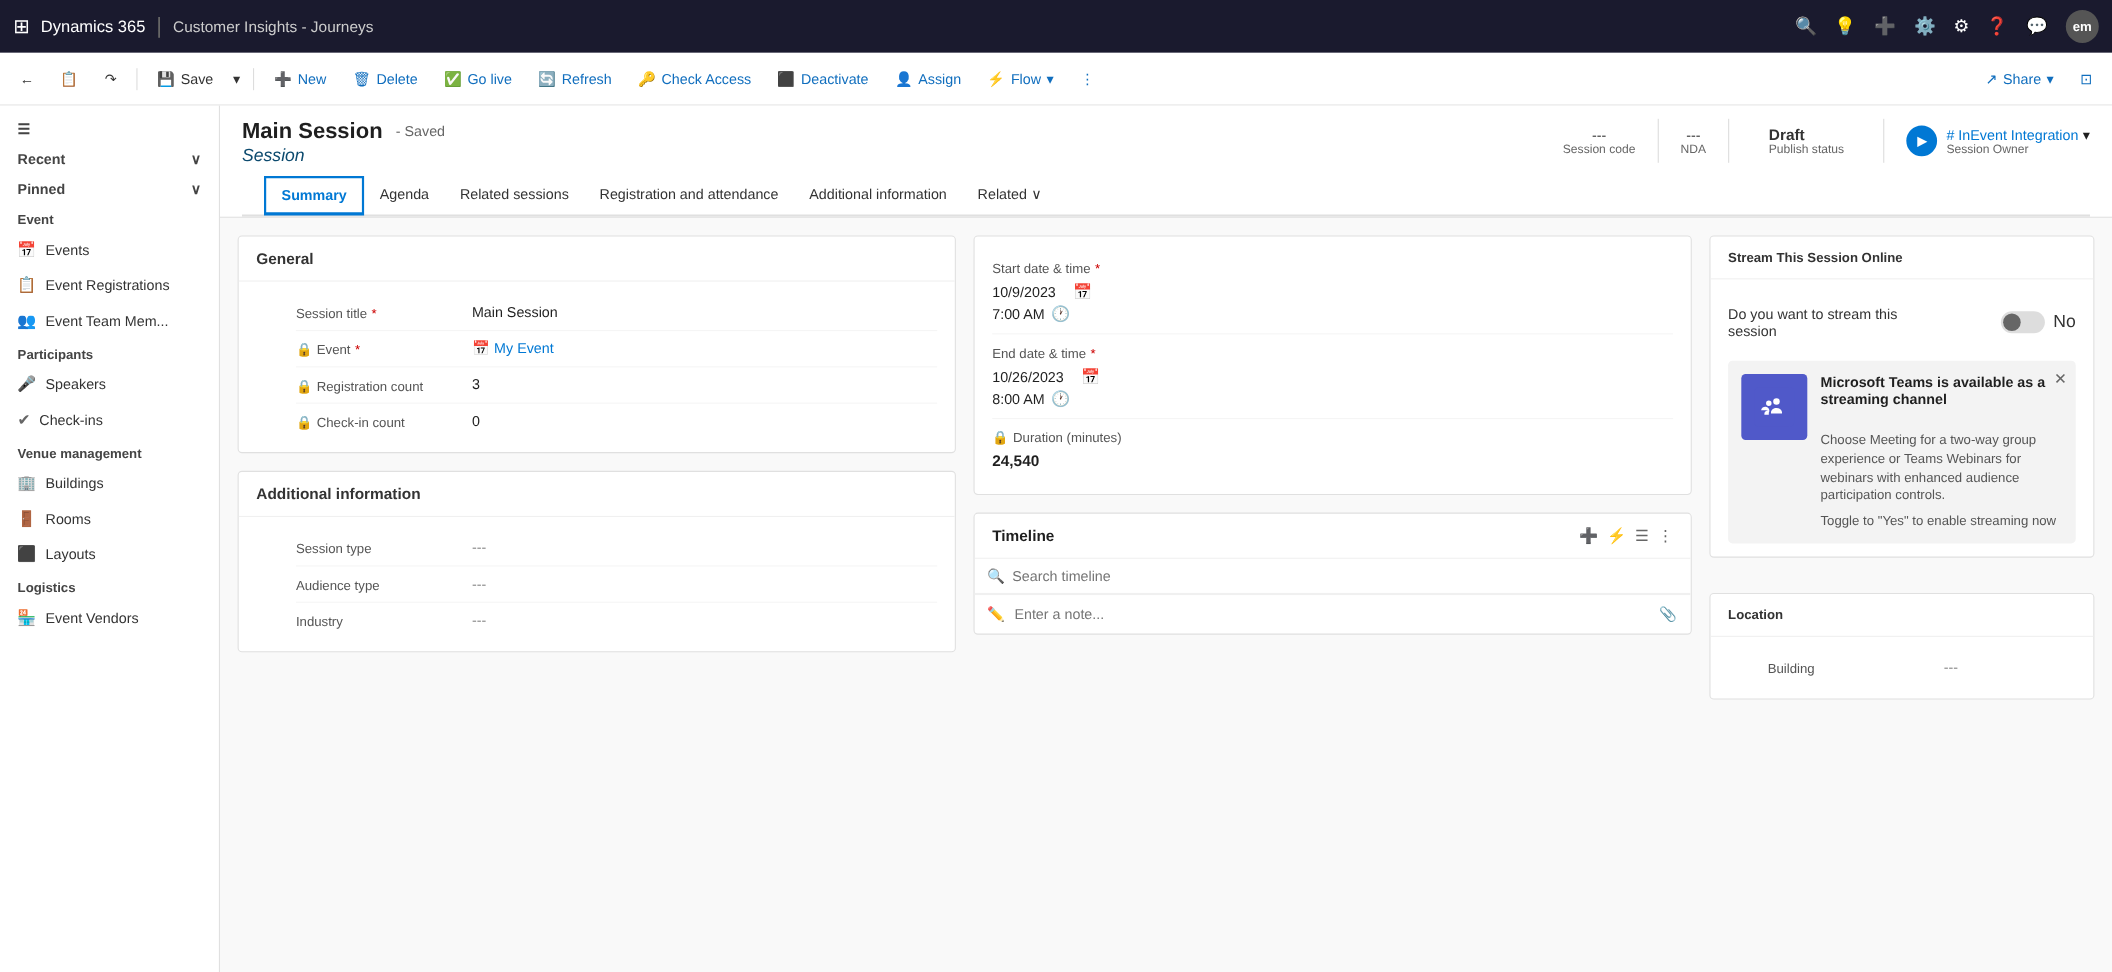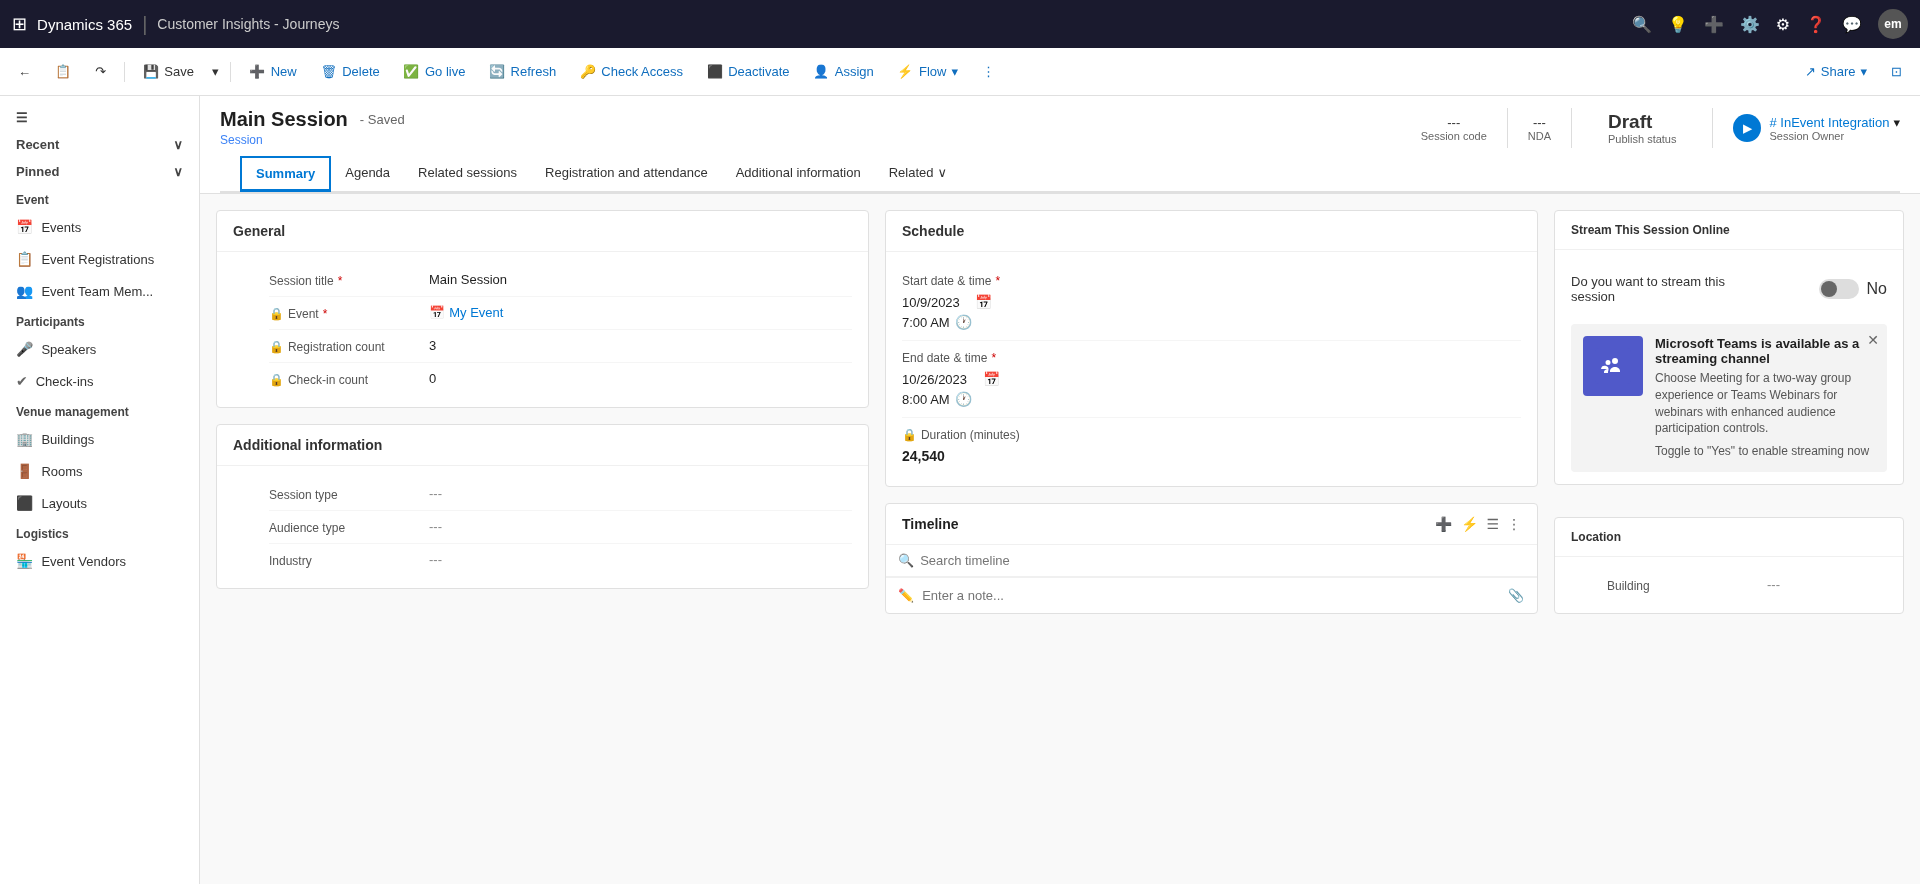--- a/index.html
+++ b/index.html
@@ -58,21 +58,21 @@
     .content-area { flex: 1; overflow-y: auto; background: #f9f9f9; }
 
     
     .record-header {
       background: #fff; padding: 12px 20px 0;
       border-bottom: 1px solid #e0e0e0;
     }
     .record-title-row { display: flex; align-items: center; gap: 12px; margin-bottom: 2px; }
     .record-title { font-size: 20px; font-weight: 600; color: #1f1f1f; }
     .record-saved { font-size: 13px; color: #666; }
-    .record-entity { font-size: 12px; color: #3b82f6; margin-bottom: 8px; }
+    .record-entity { font-size: 16px; color: #0c4a6e; margin-bottom: 8px; font-style: italic; }
     .record-meta { display: flex; align-items: center; gap: 20px; margin-left: auto; }
     .record-meta-item { text-align: center; }
     .record-meta-label { font-size: 11px; color: #666; }
     .record-meta-value { font-size: 13px; color: #333; }
     .record-owner { display: flex; align-items: center; gap: 8px; }
     .owner-avatar { width: 28px; height: 28px; border-radius: 50%; background: #0078d4; display: flex; align-items: center; justify-content: center; color: white; font-size: 11px; font-weight: 600; }
     .owner-link { color: #0078d4; font-size: 13px; cursor: pointer; }
     .owner-label { font-size: 11px; color: #666; }
     .header-top-row { display: flex; align-items: flex-start; }
 
@@ -122,21 +122,21 @@
 
     
     .stream-toggle-row { display: flex; justify-content: space-between; padding: 12px 0; }
     .toggle-switch { display: flex; align-items: center; gap: 8px; }
     .toggle-track { width: 40px; height: 20px; background: #ddd; border-radius: 10px; position: relative; cursor: pointer; }
     .toggle-thumb { width: 16px; height: 16px; border-radius: 50%; background: #666; position: absolute; top: 2px; left: 2px; }
     .toggle-label { font-size: 16px; color: #333; }
 
     .teams-card { display: flex; gap: 12px; background: #f3f3f3; border-radius: 4px; padding: 12px; margin-top: 8px; position: relative; }
     .teams-icon-box { width: 60px; height: 60px; min-width: 60px; background: #5059c9; border-radius: 4px; display: flex; align-items: center; justify-content: center; color: white; font-size: 28px; }
-    .teams-text h4 { font-size: 13px; font-weight: 600; margin-bottom: 4px; }
+    .teams-text h4 { font-size: 13px; font-weight: 600; margin-bottom: 22px; }
     .teams-text p { font-size: 12px; color: #555; line-height: 1.4; }
     .teams-close { position: absolute; top: 8px; right: 8px; cursor: pointer; color: #666; font-size: 14px; }
 
     
     .timeline-header { display: flex; align-items: center; justify-content: space-between; padding: 12px 16px; border-bottom: 1px solid #f0f0f0; }
     .timeline-title { font-size: 14px; font-weight: 600; }
     .timeline-actions { display: flex; gap: 8px; color: #666; }
     .timeline-actions span { cursor: pointer; font-size: 14px; }
     .timeline-search { display: flex; align-items: center; gap: 6px; padding: 8px 12px; border-bottom: 1px solid #f0f0f0; }
     .timeline-search input { border: none; outline: none; flex: 1; font-size: 13px; color: #333; background: transparent; }
@@ -154,21 +154,21 @@
     .col-left { grid-column: 1; display: flex; flex-direction: column; gap: 16px; }
     .col-middle { grid-column: 2; display: flex; flex-direction: column; gap: 16px; }
     .col-right { grid-column: 3; display: flex; flex-direction: column; gap: 16px; }
 
     .right-panel-card { background: #fff; border: 1px solid #e0e0e0; border-radius: 4px; }
     .right-panel-card .card-title { font-size: 12px; font-weight: 600; padding: 12px 16px; border-bottom: 1px solid #f0f0f0; }
 
     .nda-separator { width: 1px; height: 40px; background: #ddd; }
     .status-publish { display: flex; flex-direction: column; align-items: flex-start; padding: 0 16px; }
     .publish-label { font-size: 11px; color: #666; }
-    .publish-value { font-size: 19px; font-weight: 600; color: #333; }
+    .publish-value { font-size: 14px; font-weight: 600; color: #333; }
   </style>
 </head>
 <body>
 
 <div class="top-bar">
   <div class="top-bar-brand">
     <span style="font-size:18px; cursor:pointer;">⊞</span>
     <span class="app-name">Dynamics 365</span>
     <span class="separator">|</span>
     <span style="font-size:14px; color:#ccc;">Customer Insights - Journeys</span>
@@ -427,21 +427,20 @@
               <div class="field-label">Industry</div>
               <div class="field-value empty">---</div>
             </div>
           </div>
         </div>
       </div>
 
       <div class="col-middle">
 
         <div class="card">
-          <div class="card-title">Schedule</div>
           <div class="card-body">
             <div class="schedule-field">
               <div class="schedule-label">
                 <span>Start date &amp; time</span>
                 <span class="req">*</span>
               </div>
               <div class="schedule-date">
                 <span class="date-val">10/9/2023</span>
                 <span class="cal-icon">📅</span>
               </div>

